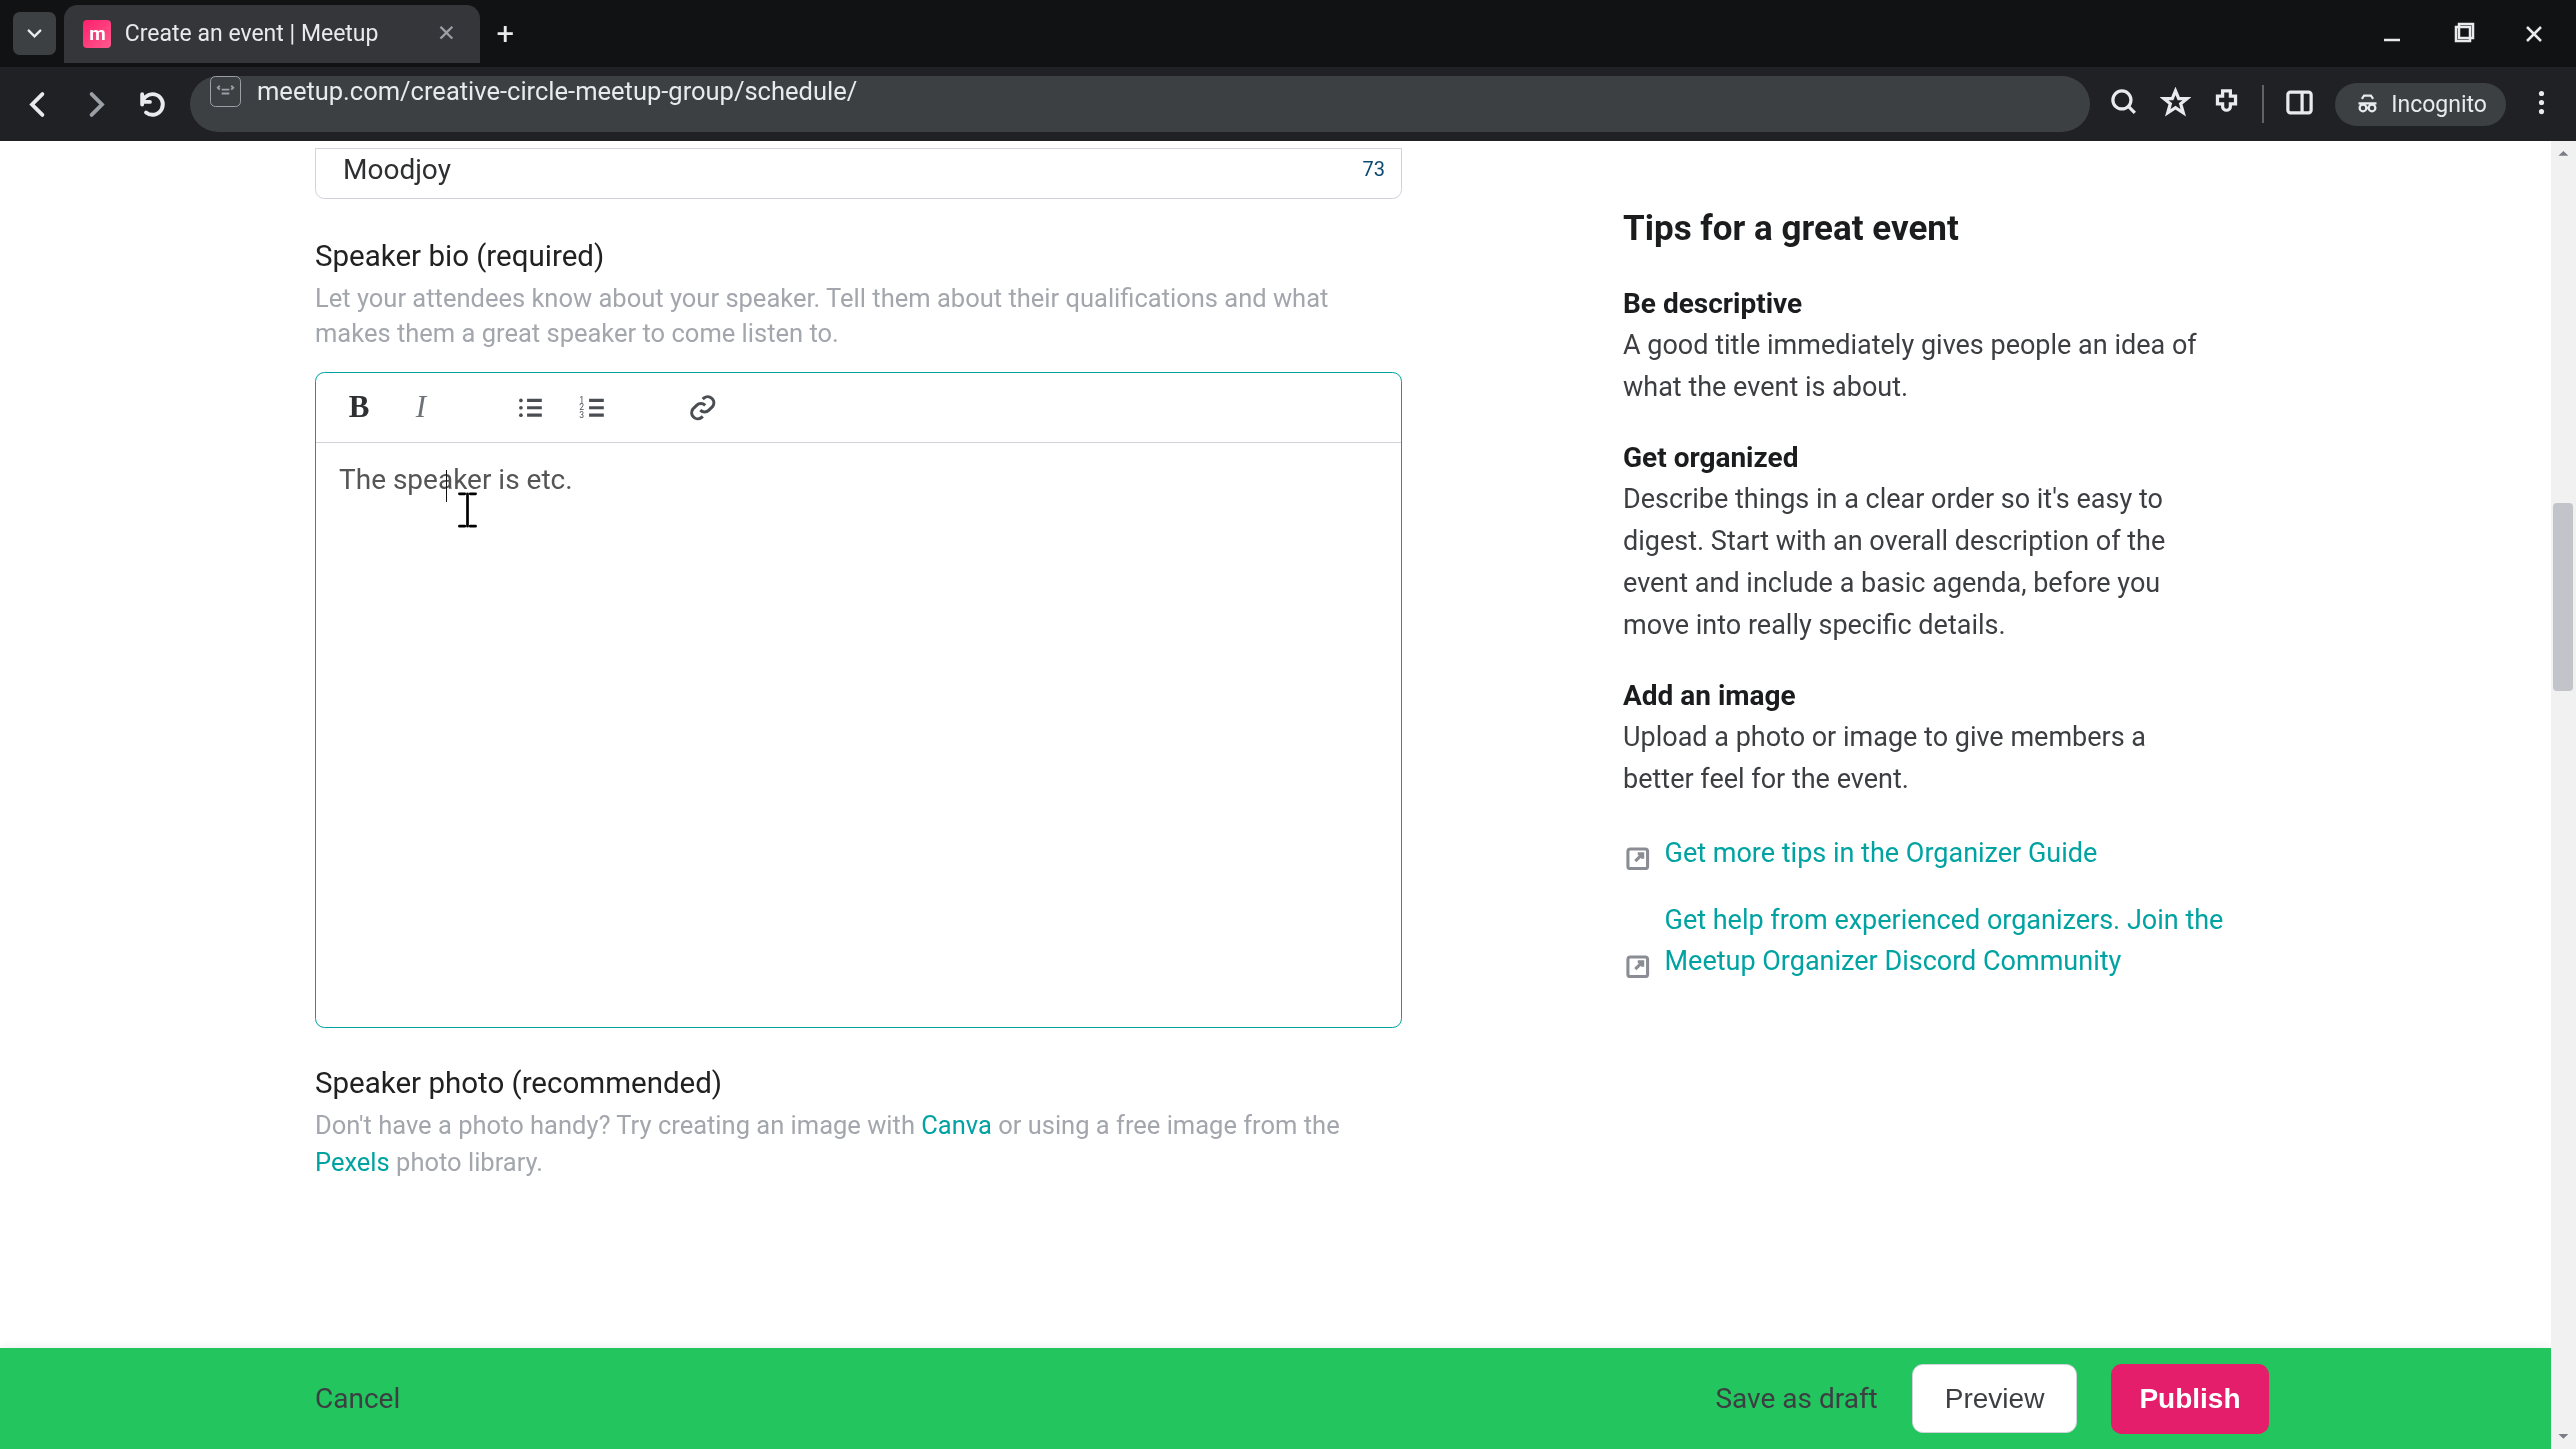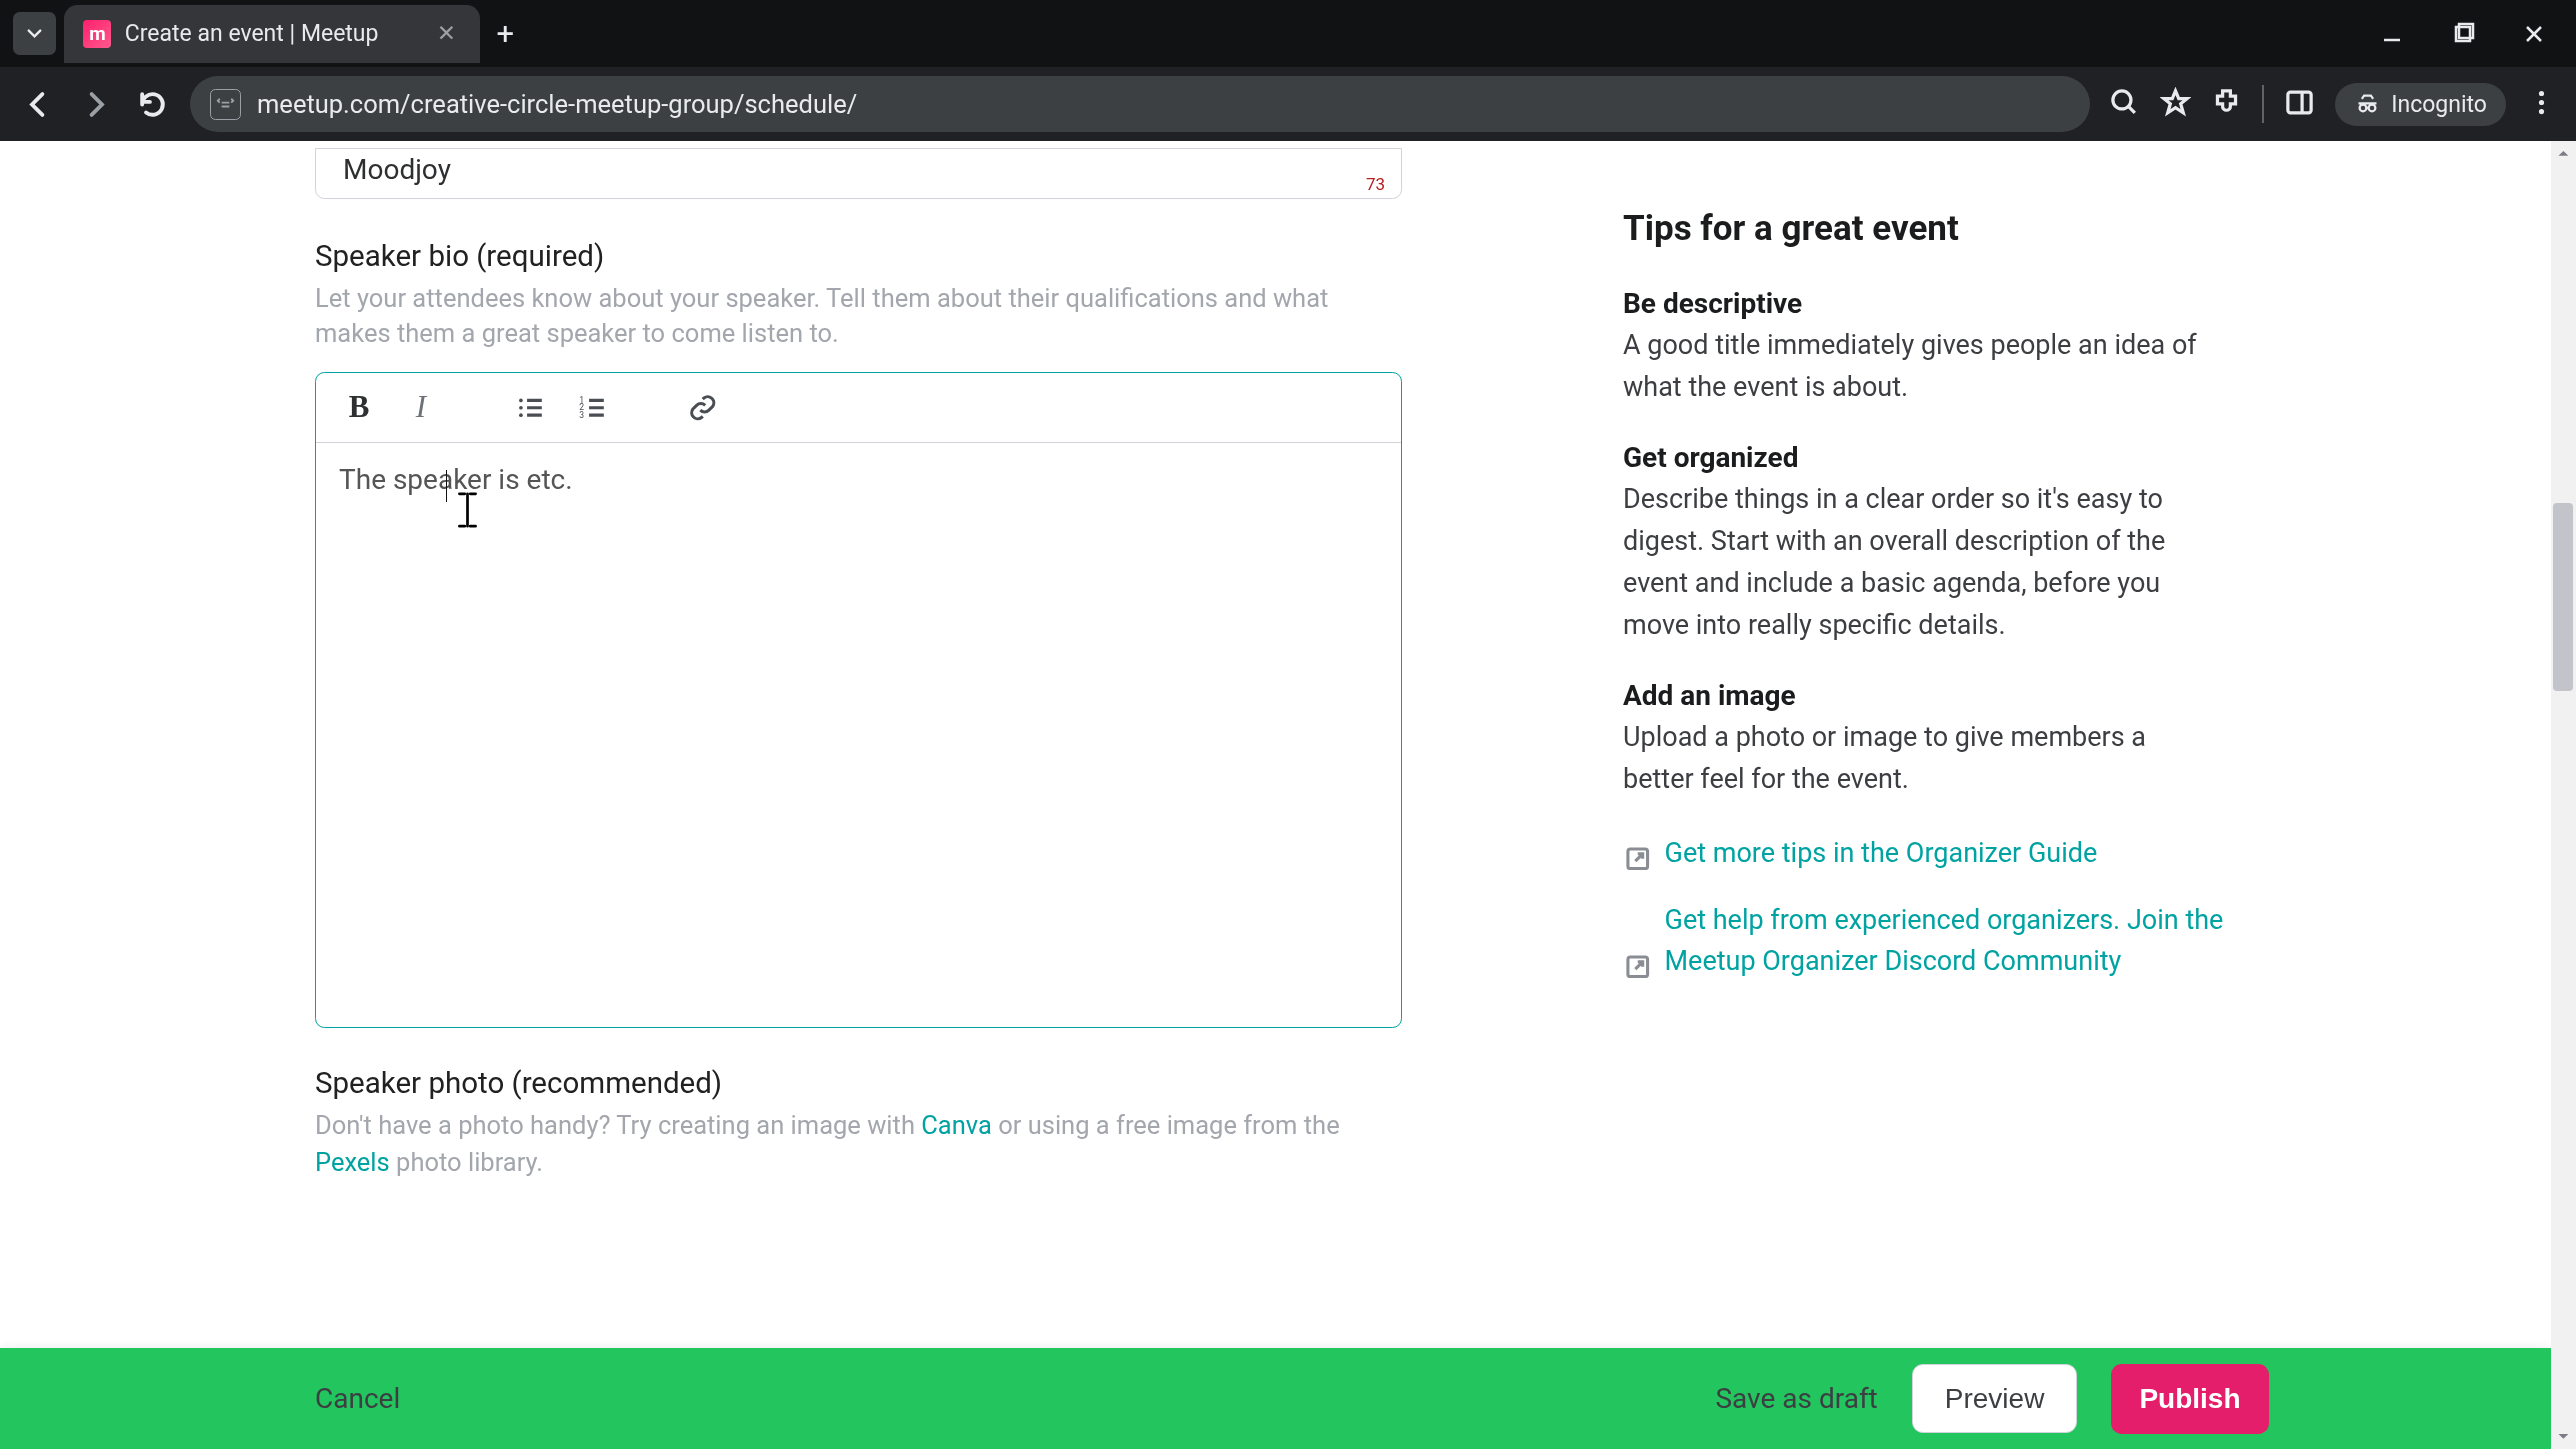--- a/index.html
+++ b/index.html
@@ -15,37 +15,37 @@
   .tab-close { font-size: 23px; color: #9aa0a6; padding: 0 5.4px; }
   .new-tab { font-size: 31px; color: #e8eaed; margin-left: 16px; }
   .window-controls { margin-left:auto; display:flex; gap: 40px; padding-right: 13.4px; }
   .win-ctrl { width: 31px; height: 31px; display:flex; align-items:center; justify-content:center; }
   .win-ctrl svg { width: 24px; height: 24px; stroke: #e8eaed; stroke-width: 2.5; fill:none; }
   
   .toolbar { display:flex; align-items:center; height: 74px; padding: 0 19px; gap: 19px; background: #202124; }
   .tool-btn { width: 38px; height: 38px; display:flex; align-items:center; justify-content:center; border-radius: 50%; }
   .tool-btn svg { width: 31px; height: 31px; stroke: #9aa0a6; stroke-width: 3; fill:none; }
   .tool-btn.enabled svg { stroke: #e8eaed; }
-  .addr-bar { flex:1; height: 56px; background: #3c4043; border-radius: 28px; display:flex; align-items:center; padding: 0 20px; gap: 16px; }
+  .addr-bar { flex:1; height: 56px; background: #3c4043; border-radius: 28px; display:flex; padding: 0 20px; gap: 16px; }
   .site-btn { width:31px; height:31px; display:flex; align-items:center; justify-content:center; border:1.7px solid #9aa0a6; border-radius: 5.4px; font-size:17.4px; color:#9aa0a6; }
   .addr-text { font-size: 25.5px; color:#e8eaed; }
   .right-icons { display:flex; align-items:center; gap: 20px; }
   .right-icons .sep { width:1.3px; height:38px; background:#5f6368; }
   .incognito-pill { display:flex; align-items:center; gap:10.7px; background:#3c4043; border-radius: 27px; padding: 8px 19px; }
   .incognito-pill span { font-size: 23px; color:#e8eaed; }
   .ricon svg { width:31px; height:31px; stroke:#e8eaed; stroke-width:2.5; fill:none; }
   
   
   .page { position: relative; height: calc(1449px - 141px); background: #fff; display:flex; }
   .content-area { flex:1; overflow:hidden; position:relative; }
   .scroll-wrap { padding: 16px 0 134px 315px; }
   
   .prev-field { border:1.3px solid #d0d3d9; border-bottom-left-radius: 9.4px; border-bottom-right-radius: 9.4px; width: 1087px; padding: 4px 20px 12px 27px; margin-top: -9.4px; position:relative; }
   .prev-field-text { font-size: 28px; color:#2e2f30; }
-  .char-count { position:absolute; right: 16px; bottom: 4px; font-size: 17px; color:#b91c1c; }
+  .char-count { position:absolute; right: 16px; bottom: 17px; font-size: 20px; color:#0c4a6e; }
   
   .section-label { font-size: 29.5px; color:#212121; font-weight:400; margin-top: 40px; }
   .section-hint { font-size: 25.5px; color:#a3a6ac; margin-top: 8px; max-width: 1047px; line-height: 1.4; }
   
   .editor { margin-top: 20px; width:1087px; border:1.3px solid #d0d3d9; border-radius: 9.4px; overflow:hidden; }
   .editor.focused { border-color:#00a2a2; }
   .editor-toolbar { height: 70px; display:flex; align-items:center; padding: 0 16px; gap: 8px; border-bottom: 1.3px solid #d0d3d9; }
   .ed-btn { width: 54px; height: 48px; display:flex; align-items:center; justify-content:center; border-radius: 6.7px; }
   .ed-btn svg { width:29.5px; height:29.5px; stroke:#4a4d52; stroke-width:2.5; fill:none; }
   .bold-glyph { font-size: 31px; font-weight:800; color:#2e2f30; font-family: Georgia, serif; }

